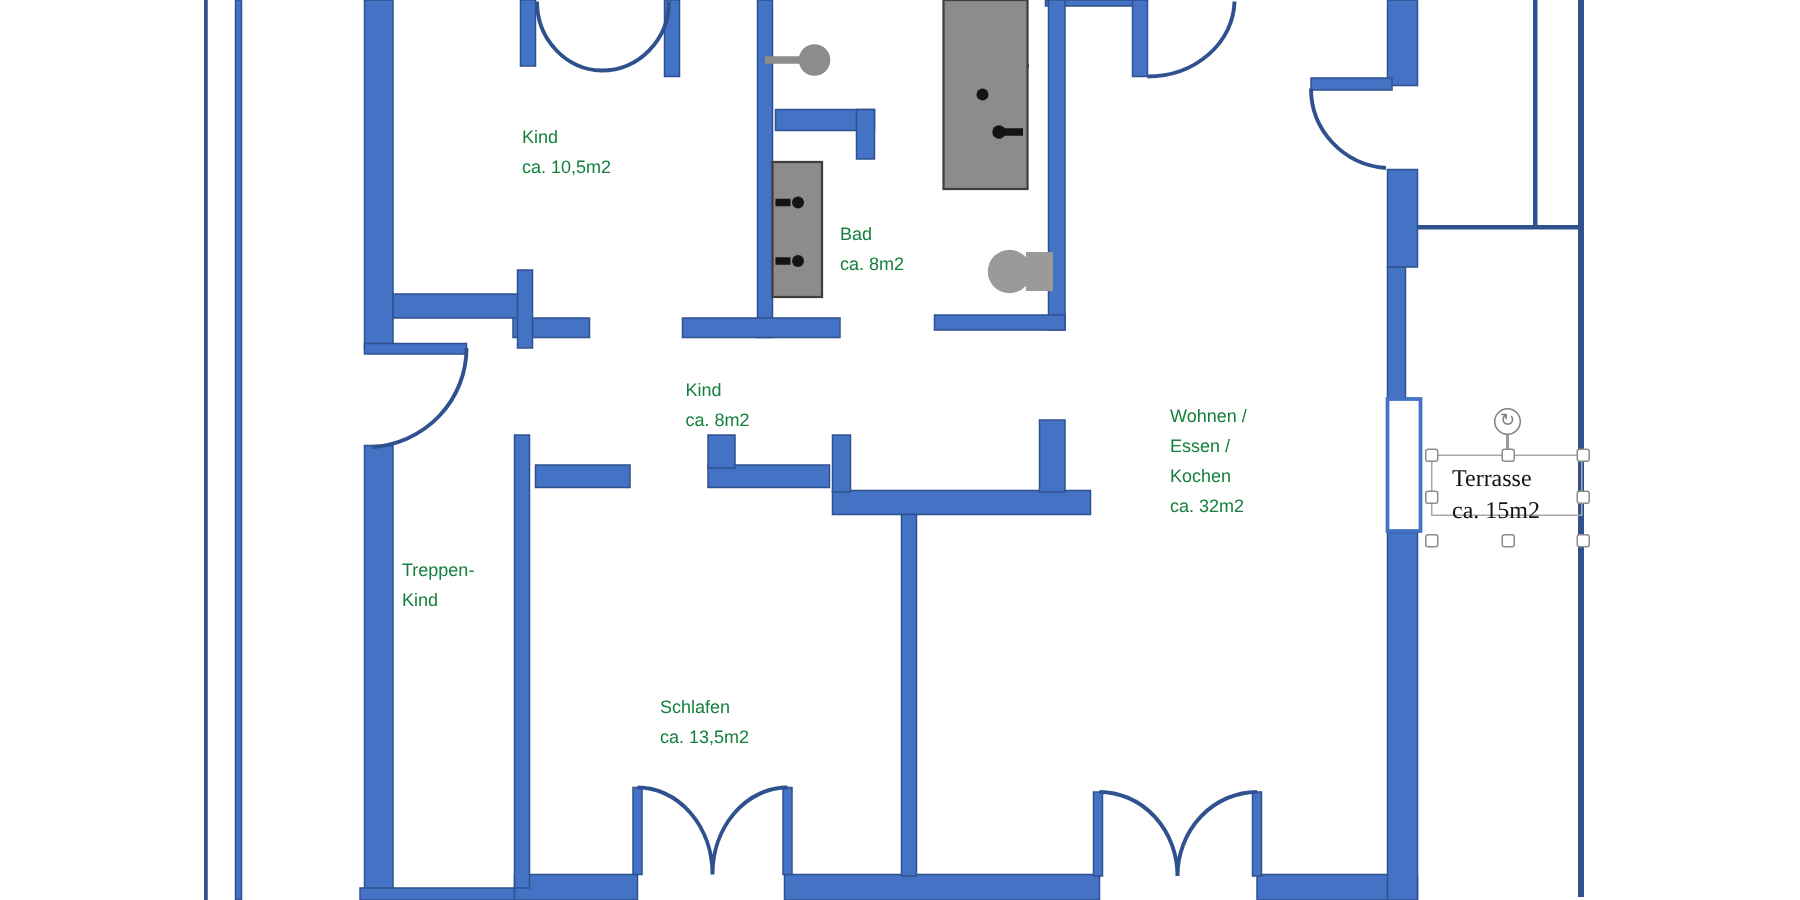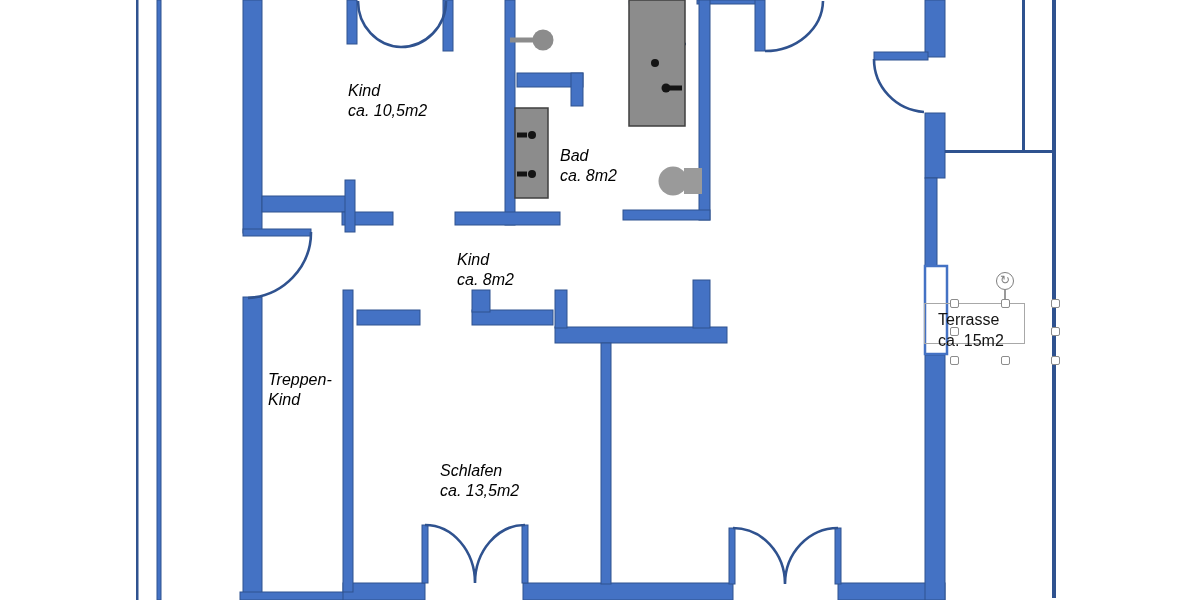--- a/index.html
+++ b/index.html
@@ -1,22 +1,22 @@
 <!DOCTYPE html>
 <html><head>
 <meta charset="utf-8">
 <style>
   html,body{margin:0;padding:0;background:#fff;width:1200px;height:600px;overflow:hidden;
     font-family:"Liberation Sans", sans-serif;}
   .canvas{position:relative;width:1200px;height:600px;background:#fff;}
   svg{position:absolute;left:0;top:0;}
-  .label{position:absolute;color:#000000;font-size:16px;line-height:20px;white-space:nowrap;font-style:italic;}
-  .textbox{position:absolute;left:924px;top:303px;width:101px;height:41px;
+  .label{position:absolute;color:#15803d;font-size:12px;line-height:20px;white-space:nowrap;}
+  .textbox{position:absolute;left:954px;top:303px;width:101px;height:41px;
     border:1.5px solid #a8a8a8;background:transparent;box-sizing:border-box;
-    padding:5px 0 0 13px;color:#141414;font-size:16px;line-height:21px;}
+    padding:5px 0 0 13px;color:#141414;font-size:16px;line-height:21px;font-family:Liberation Serif, serif;}
   .handle{position:absolute;width:9px;height:9px;background:#fff;border:1.3px solid #8c8c8c;
     border-radius:2px;box-sizing:border-box;}
   .rotate-handle{position:absolute;left:996px;top:272px;width:18px;height:18px;border:1.4px solid #7f7f7f;
     border-radius:50%;background:#fff;box-sizing:border-box;color:#7f7f7f;font-size:12px;
     line-height:15px;text-align:center;}
   .rotate-stem{position:absolute;left:1004px;top:290px;width:1.5px;height:13px;background:#9a9a9a;}
 </style>
 </head>
 <body>
 
@@ -111,20 +111,26 @@
   <div class="label" style="left:560px;top:146px;">
     <div>Bad</div>
     <div>ca. 8m2</div>
   </div>
 
   <div class="label" style="left:457px;top:250px;">
     <div>Kind</div>
     <div>ca. 8m2</div>
   </div>
 
+  <div class="label" style="left:780px;top:267px;">
+    <div>Wohnen /</div>
+    <div>Essen /</div>
+    <div>Kochen</div>
+    <div>ca. 32m2</div>
+  </div>
 
   <div class="label" style="left:268px;top:370px;">
     <div>Treppen-</div>
     <div>Kind</div>
   </div>
 
   <div class="label" style="left:440px;top:419px;margin-top:42px;">
     <div>Schlafen</div>
     <div>ca. 13,5m2</div>
   </div>

